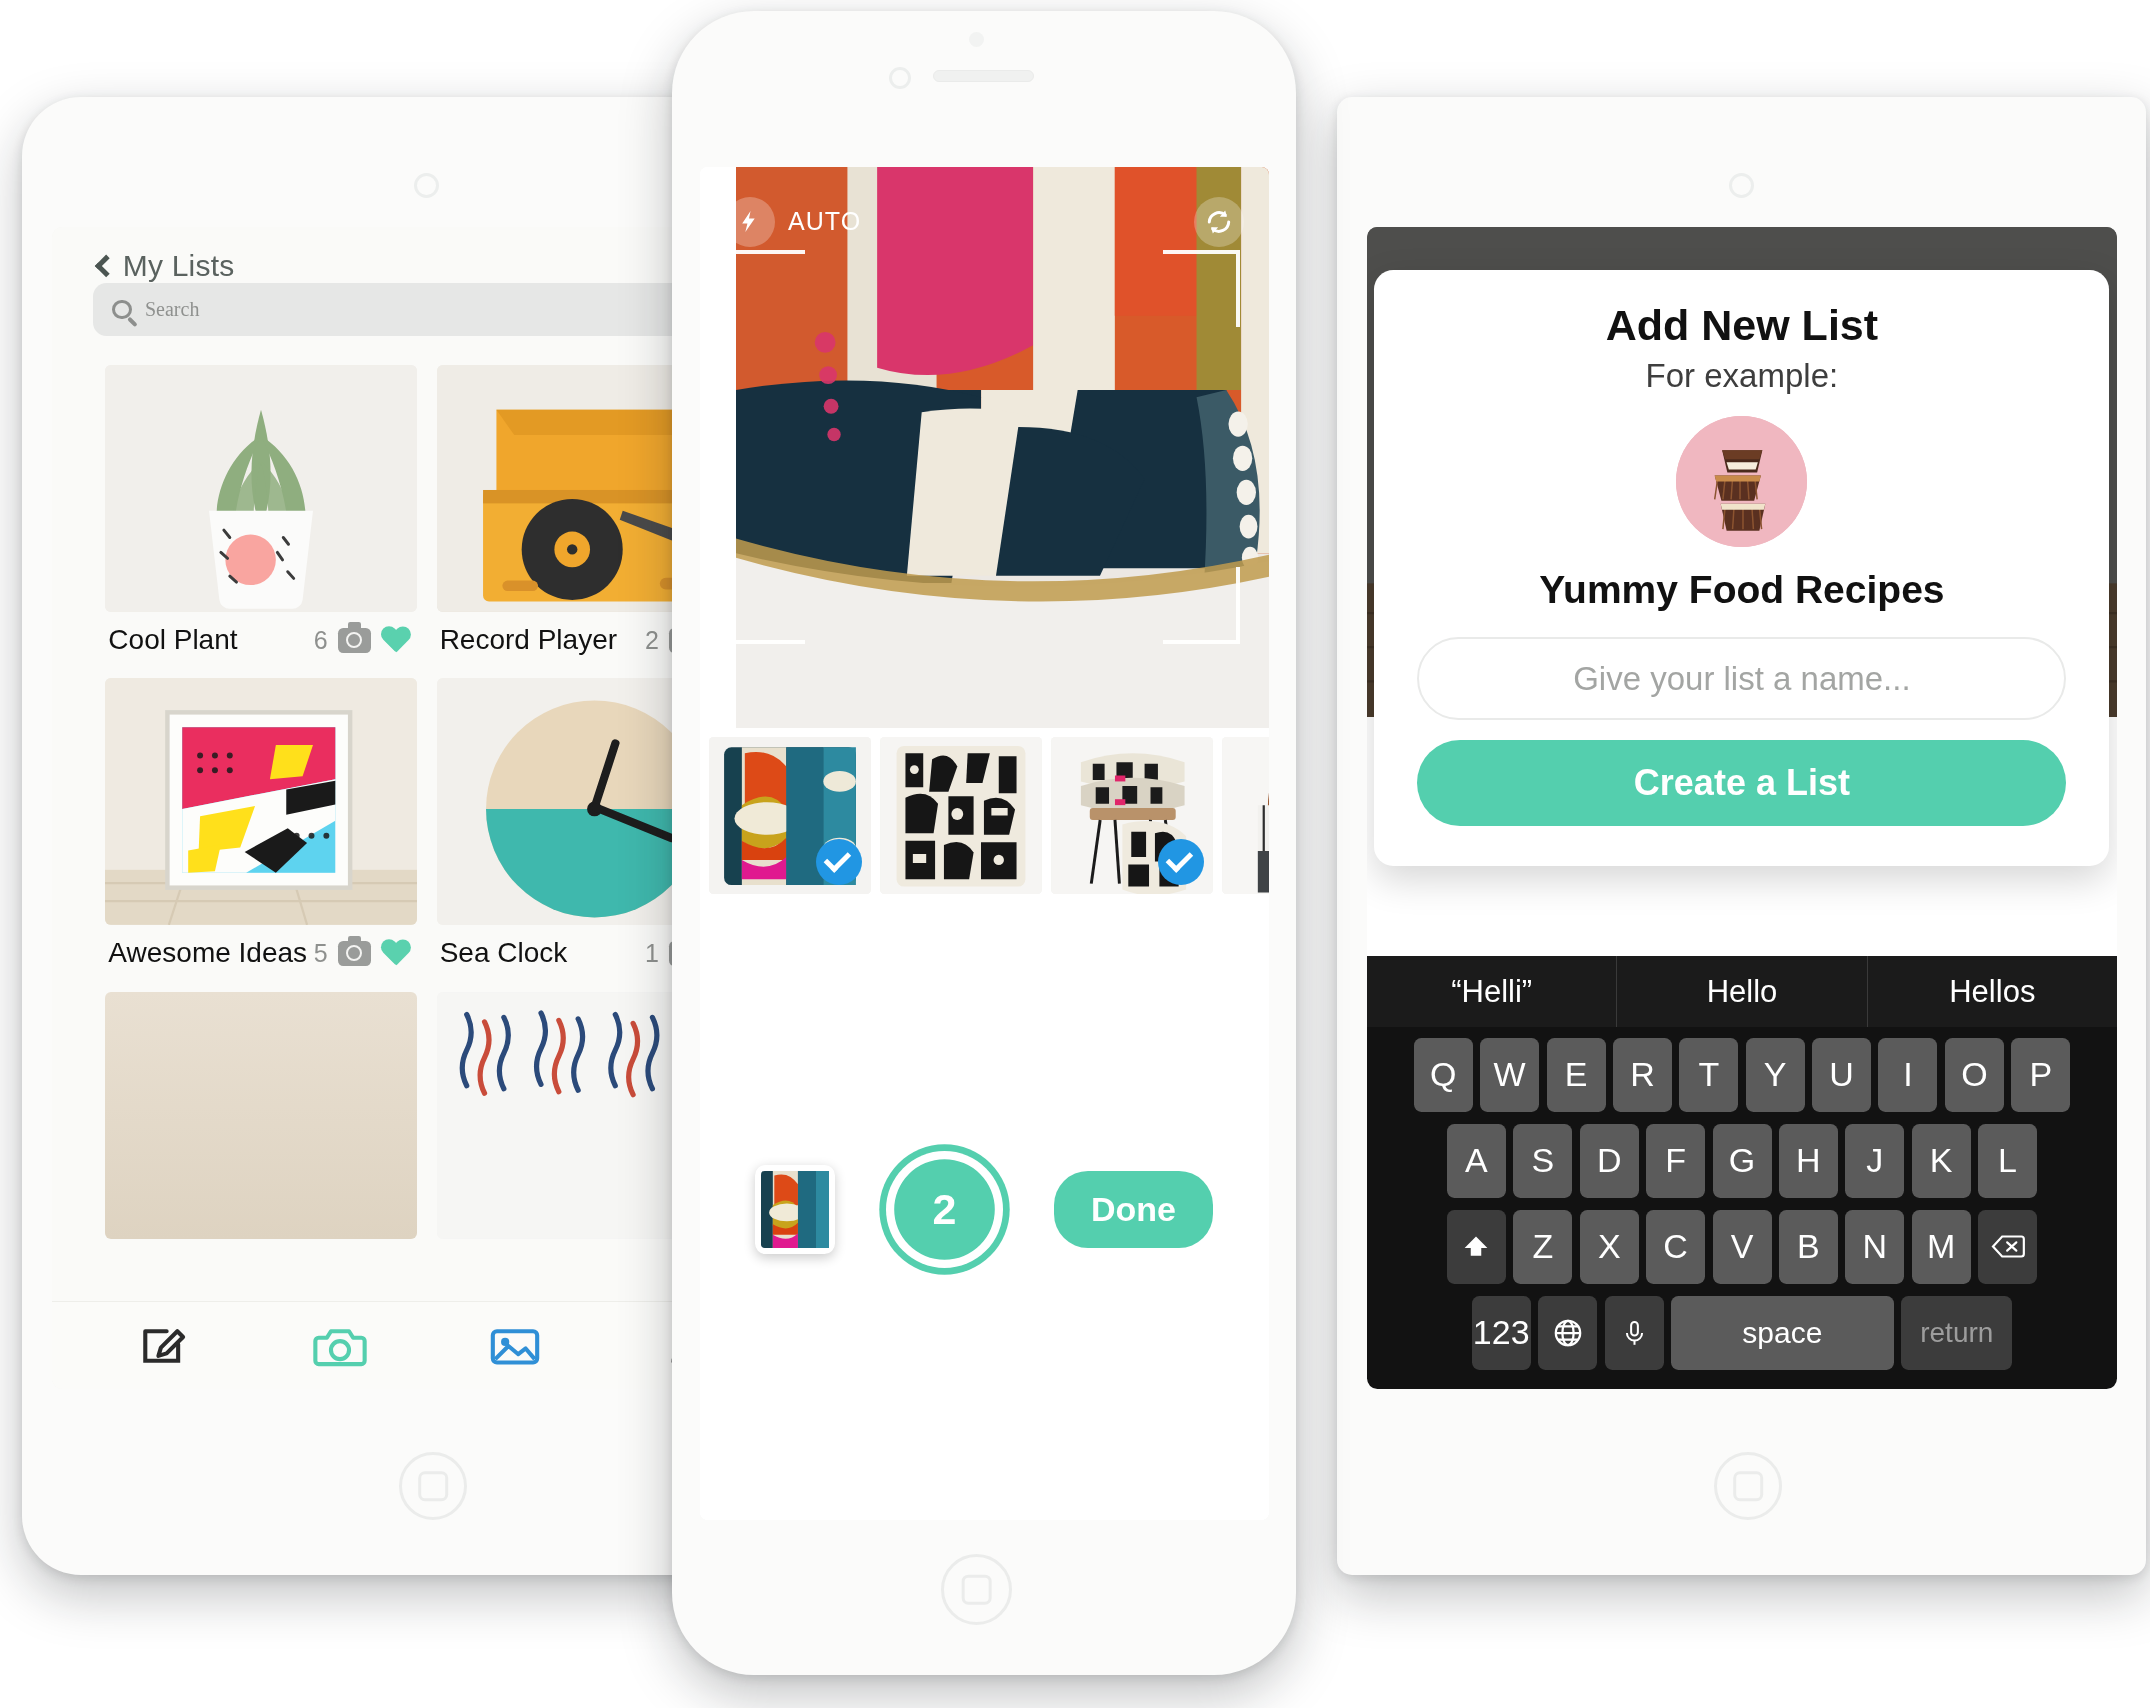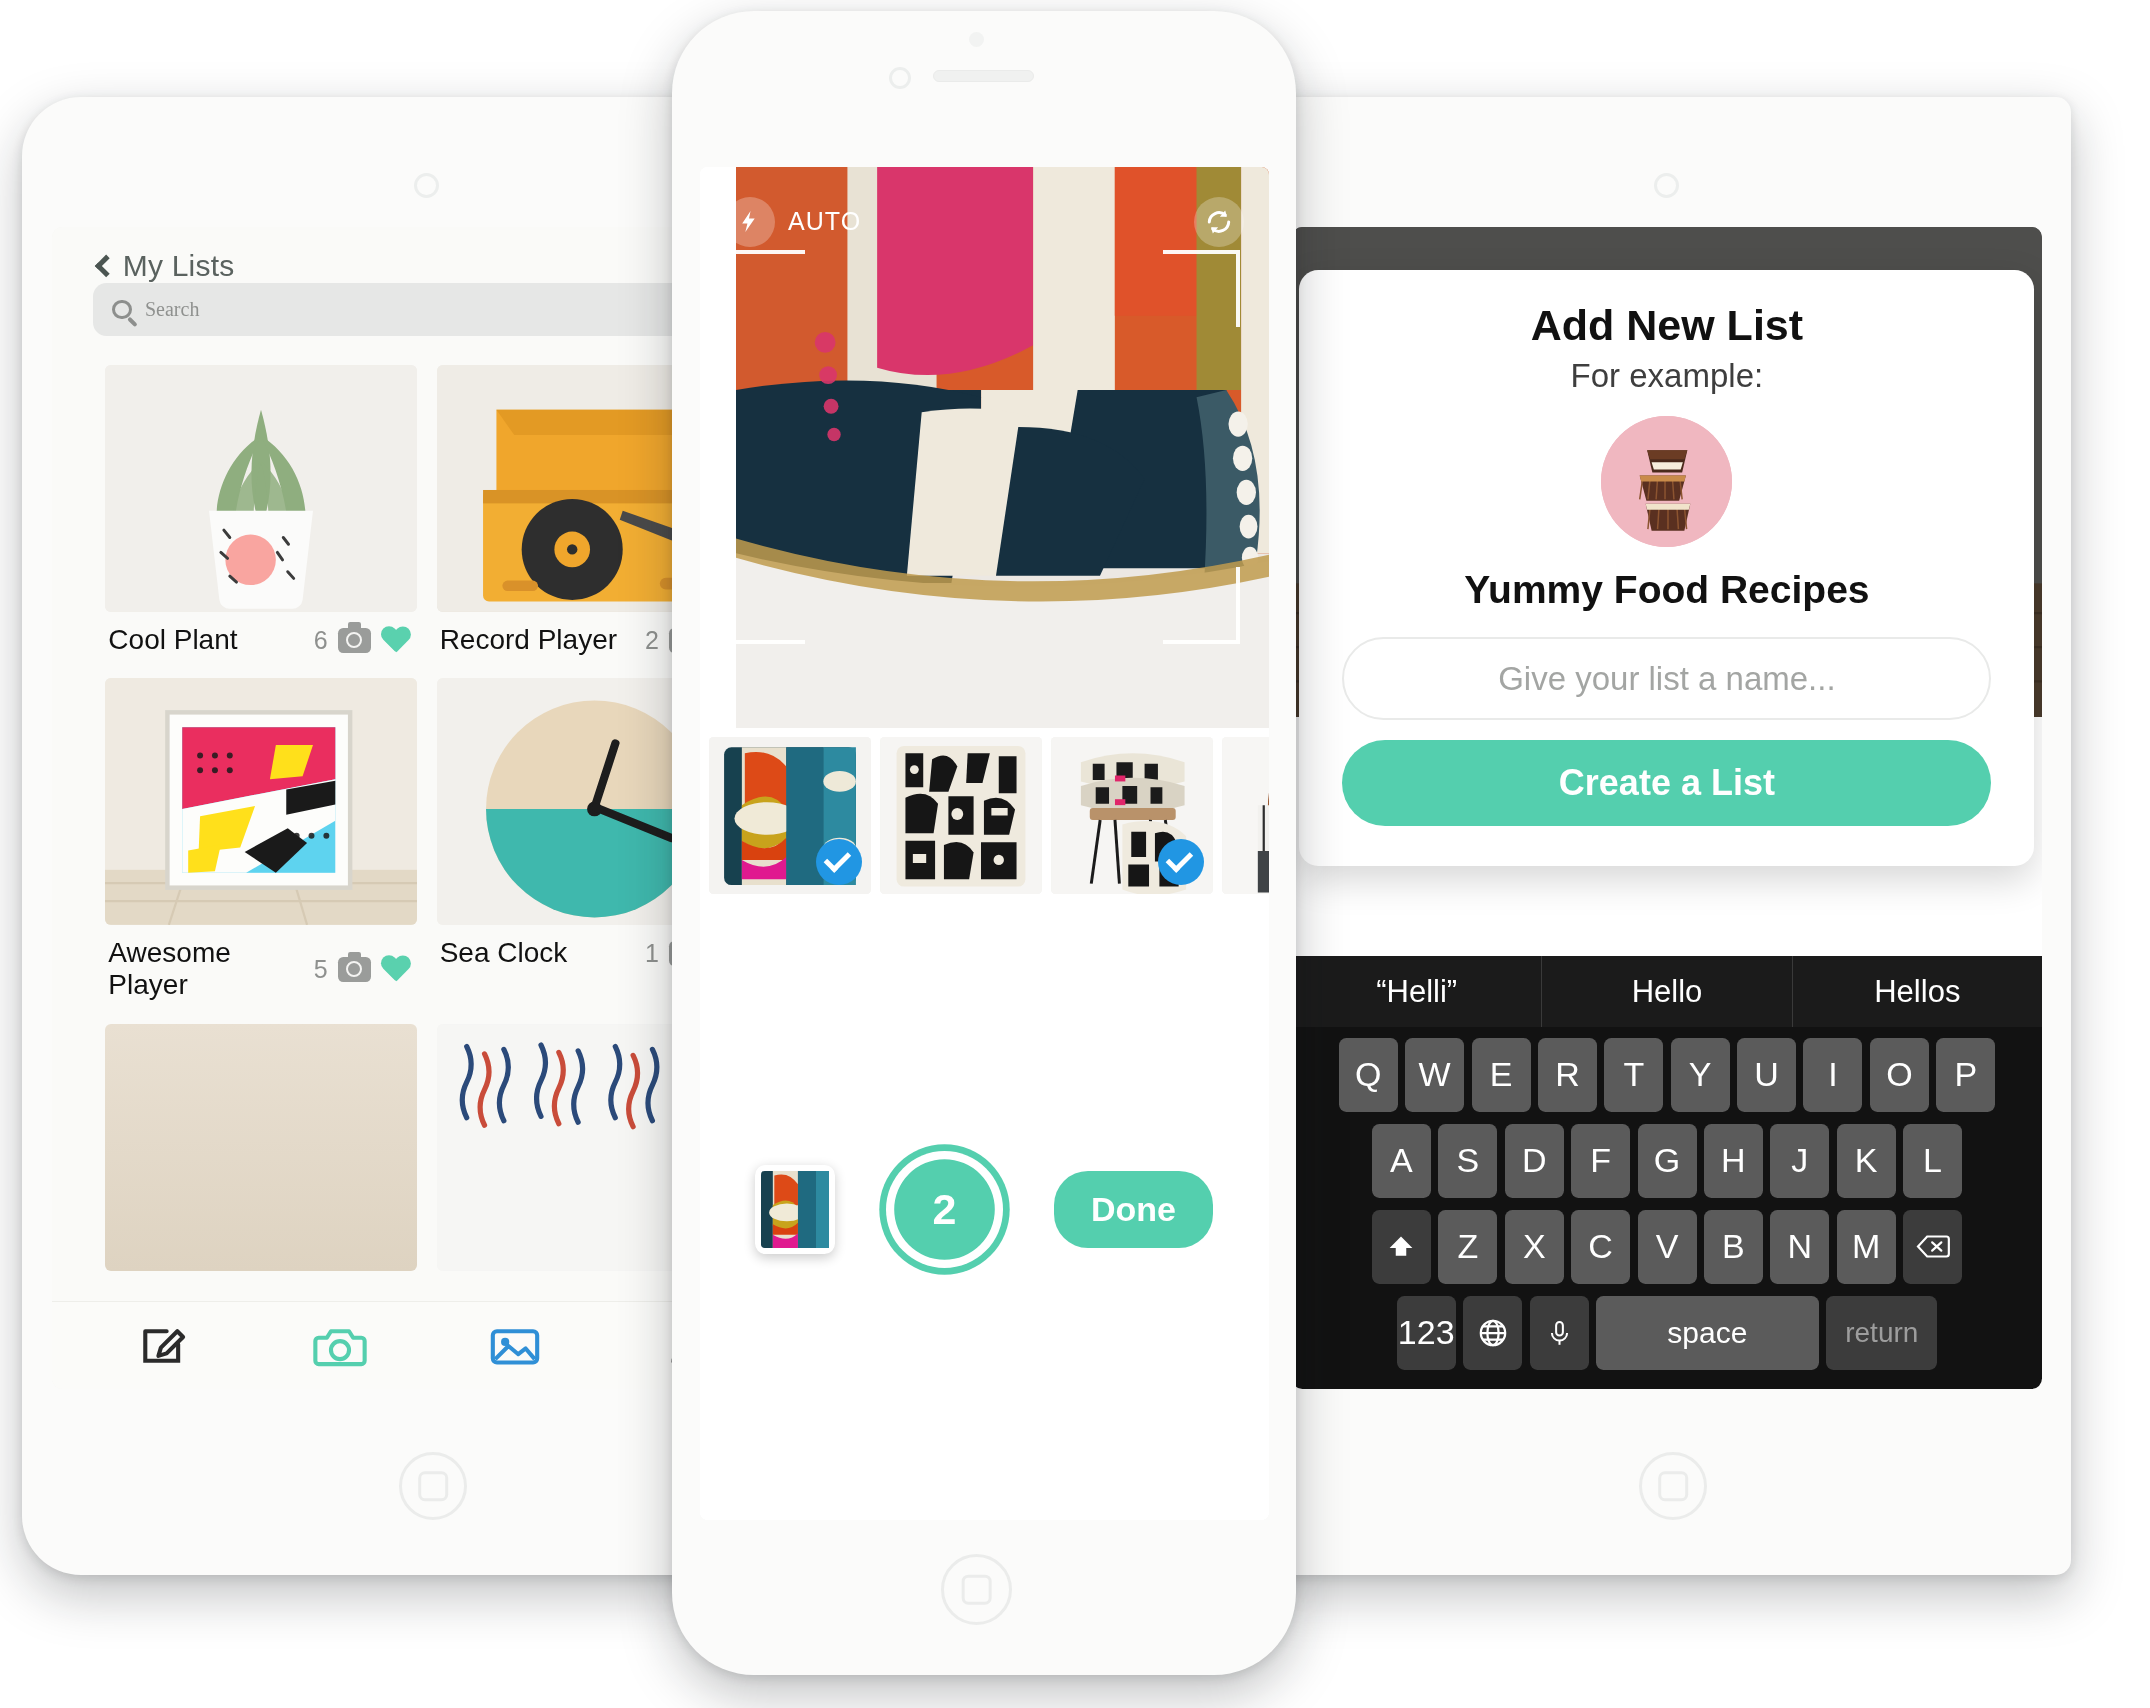--- a/index.html
+++ b/index.html
@@ -12,21 +12,21 @@
   .stage { position: relative; width: 2151px; height: 1709px; }
 
   
   .device {
     position: absolute;
     background: #fbfbfa;
     border-radius: 58px;
     box-shadow: 0 19.3px 52px rgba(20,22,26,0.26), 0 3px 10.4px rgba(20,22,26,0.12);
   }
   .device.tablet-left  { left: 22px;  top: 97px;  width: 809px; height: 1478px; border-radius: 59px; }
-  .device.tablet-right { left: 1262px; top: 97px; width: 809px; height: 1478px; border-radius: 15px; }
+  .device.tablet-right { left: 1337px; top: 97px; width: 809px; height: 1478px; border-radius: 15px; }
   .device.phone        { left: 672px; top: 11px;   width: 624px;  height: 1664px; border-radius: 82px; z-index: 40; }
 
   .bezel-screen {
     position: absolute; background: #f5f5f3; overflow: hidden;
   }
   .tablet-left .bezel-screen  { left: 30px; top: 130px; width: 750px; height: 1162px; border-radius: 10.4px; }
   .tablet-right .bezel-screen { left: 30px; top: 130px; width: 750px; height: 1162px; border-radius: 10.4px; }
   .phone .bezel-screen        { left: 27.5px; top: 156px; width: 569px; height: 1353px; border-radius: 7.4px; background:#ffffff; }
 
   
@@ -279,21 +279,21 @@
                   <circle cx="128" cy="124" r="4"></circle>
                     <circle cx="148" cy="124" r="4"></circle>
                     <circle cx="168" cy="124" r="4"></circle>
                   <circle cx="258" cy="212" r="4"></circle>
                     <circle cx="278" cy="212" r="4"></circle>
                     <circle cx="298" cy="212" r="4"></circle>
                 </g>
               </svg>
             </div>
             <div class="cap">
-              <span class="cap-name">Awesome Player</span>
+              <span class="cap-name">Awesome Ideas</span>
               <span class="cap-meta">
                 <span class="cap-count">5</span>
                 <span class="cam-mini"></span>
                 <span class="heart"></span>
               </span>
             </div>
           </div>
 
           <div class="card">
             <div class="thumb clock-bg">

